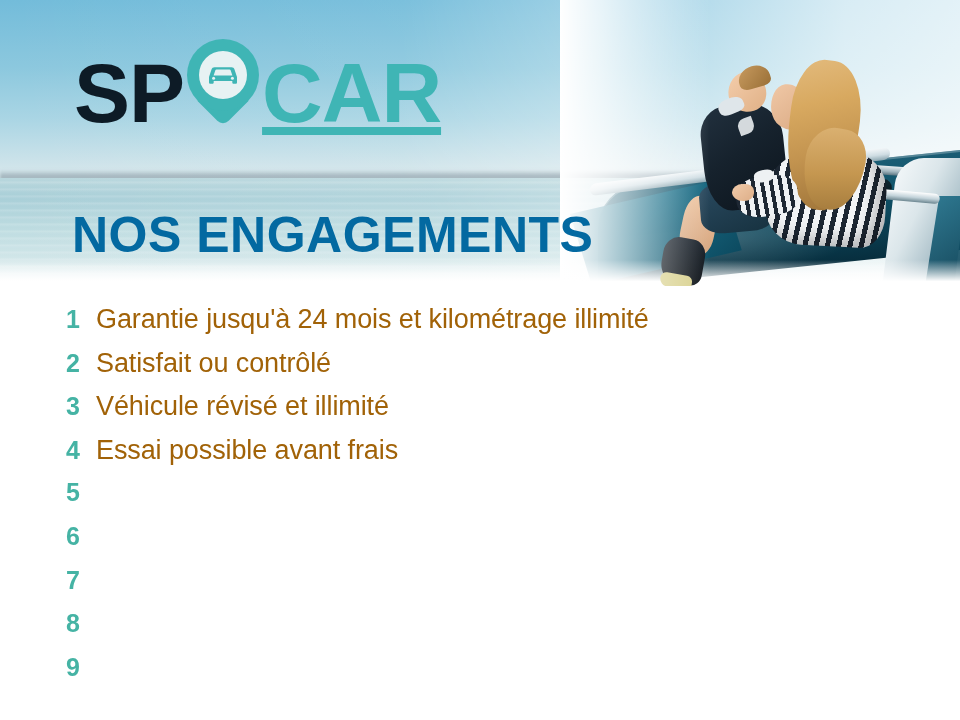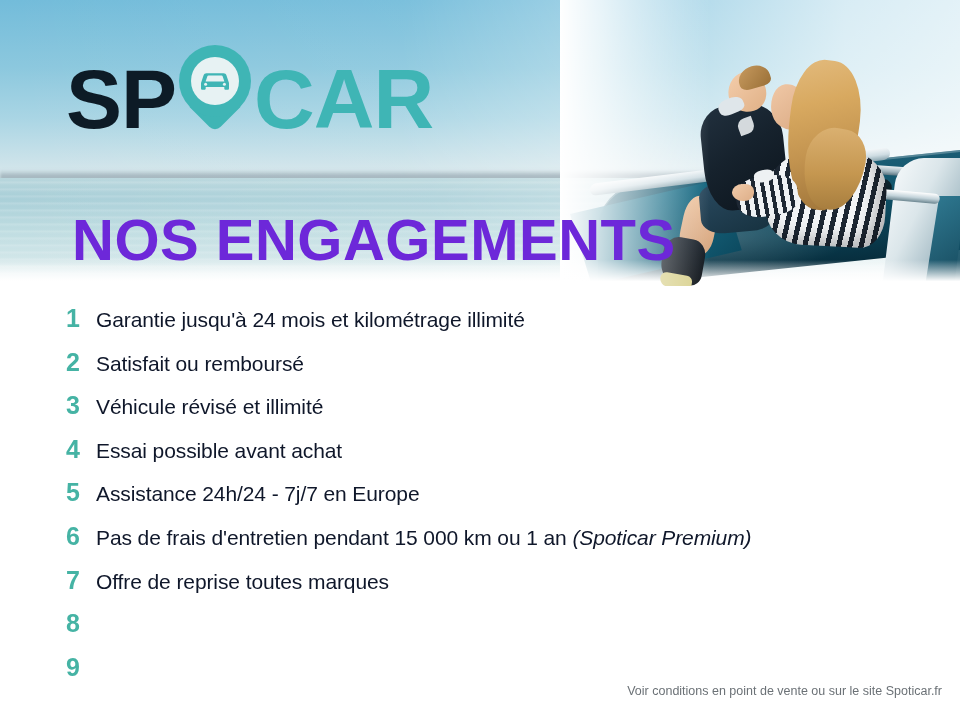--- a/index.html
+++ b/index.html
@@ -333,37 +333,37 @@
     width: 20px; height: 12px;
     background: #eef1f3;
     border-radius: 40%;
     transform: rotate(-12deg);
     z-index: 21;
   }
 
   
   .logo {
     position: absolute;
-    left: 66px; top: 44px;
+    left: 74px; top: 44px;
     height: 84px;
     z-index: 60;
     display: flex;
-    align-items: flex-start;
+    align-items: center;
   }
   .logo-word {
     font-family: "Liberation Sans", sans-serif;
     font-weight: bold;
     font-size: 84px;
     letter-spacing: -1px;
     line-height: 84px;
     display: flex;
     align-items: baseline;
   }
   .logo-dark { color: #0d1b26; }
-  .logo-teal { color: #3fb5b5; }
+  .logo-teal { color: #3fb5b5; text-decoration: underline; }
   .logo-pin-slot {
     position: relative;
     display: inline-block;
     width: 78px;
     height: 84px;
   }
   .pin {
     position: absolute;
     left: 3px;
     top: 1px;
@@ -398,23 +398,23 @@
     left: 19px; top: 24px;
     width: 34px; height: 24px;
     z-index: 4;
   }
 
   
   .section-title {
     position: absolute;
     left: 72px;
     top: 206px;
-    font-size: 58px;
+    font-size: 50px;
     font-weight: bold;
-    color: #6d28d9;
+    color: #0369a1;
     letter-spacing: 0.5px;
     z-index: 55;
     white-space: nowrap;
   }
 
   
   .commitments {
     position: absolute;
     left: 0;
     top: 304px;
@@ -427,22 +427,22 @@
     padding-left: 66px;
   }
   .commit-num {
     width: 30px;
     flex: 0 0 30px;
     font-size: 25px;
     font-weight: bold;
     color: #45b3a4;
   }
   .commit-text {
-    font-size: 21px;
-    color: #0f172a;
+    font-size: 27px;
+    color: #a16207;
     white-space: nowrap;
     letter-spacing: -0.1px;
   }
   .commit-text em {
     font-style: italic;
   }
 
   
   .fineprint {
     position: absolute;
@@ -522,53 +522,49 @@
 
   <div class="commitments">
 
     <div class="commit-row">
       <span class="commit-num">1</span>
       <span class="commit-text"><span>Garantie jusqu'à 24 mois et kilométrage illimité</span><em></em></span>
     </div>
 
     <div class="commit-row">
       <span class="commit-num">2</span>
-      <span class="commit-text"><span>Satisfait ou remboursé</span><em></em></span>
+      <span class="commit-text"><span>Satisfait ou contrôlé</span><em></em></span>
     </div>
 
     <div class="commit-row">
       <span class="commit-num">3</span>
       <span class="commit-text"><span>Véhicule révisé et illimité</span><em></em></span>
     </div>
 
     <div class="commit-row">
       <span class="commit-num">4</span>
-      <span class="commit-text"><span>Essai possible avant achat</span><em></em></span>
+      <span class="commit-text"><span>Essai possible avant frais</span><em></em></span>
     </div>
 
     <div class="commit-row">
       <span class="commit-num">5</span>
-      <span class="commit-text"><span>Assistance 24h/24 - 7j/7 en Europe</span><em></em></span>
     </div>
 
     <div class="commit-row">
       <span class="commit-num">6</span>
-      <span class="commit-text"><span>Pas de frais d'entretien pendant 15 000 km ou 1 an </span><em>(Spoticar Premium)</em></span>
     </div>
 
     <div class="commit-row">
       <span class="commit-num">7</span>
-      <span class="commit-text"><span>Offre de reprise toutes marques</span><em></em></span>
     </div>
 
     <div class="commit-row">
       <span class="commit-num">8</span>
     </div>
 
     <div class="commit-row">
       <span class="commit-num">9</span>
     </div>
 
   </div>
 
-  <div class="fineprint">Voir conditions en point de vente ou sur le site Spoticar.fr</div>
 
 </div>
 
 </body></html>

